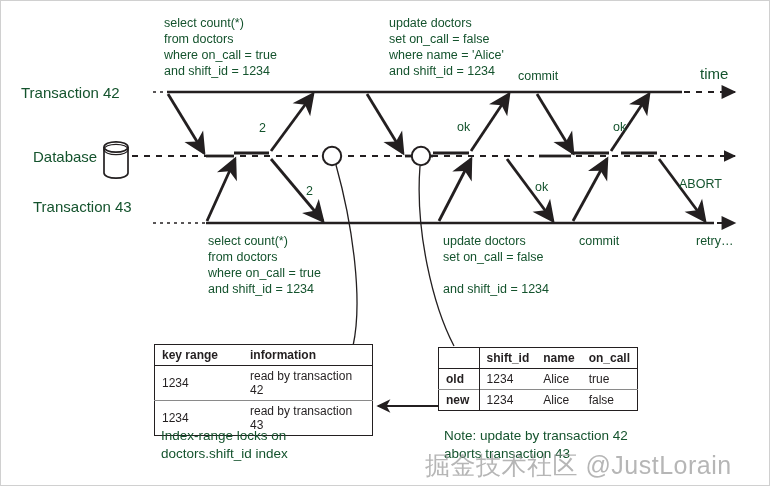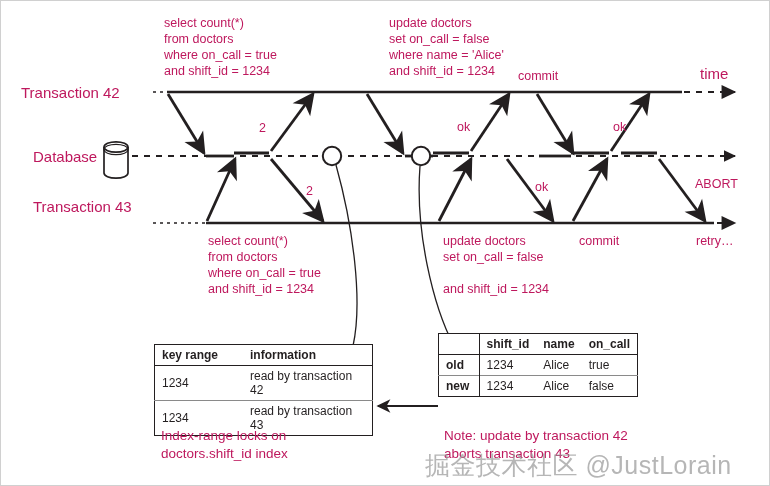--- a/index.html
+++ b/index.html
@@ -21,21 +21,21 @@
   }
   #diagram-svg {
     position: absolute;
     left: 0;
     top: 0;
     width: 770px;
     height: 486px;
   }
   .txt {
     position: absolute;
-    color: #be185d;
+    color: #14532d;
     white-space: pre;
     line-height: 1.28;
   }
   .sql {
     font-size: 12.5px;
   }
   .lane-label {
     font-size: 15px;
   }
   .axis-label {
@@ -187,40 +187,40 @@
 
   <div class="txt sql" style="left:578px; top:232px;">commit</div>
 
   <div class="txt sql" style="left:695px; top:232px;">retry…</div>
 
   <div class="txt edge-label" style="left:258px; top:119px;">2</div>
   <div class="txt edge-label" style="left:305px; top:182px;">2</div>
   <div class="txt edge-label" style="left:456px; top:118px;">ok</div>
   <div class="txt edge-label" style="left:612px; top:118px;">ok</div>
   <div class="txt edge-label" style="left:534px; top:178px;">ok</div>
-  <div class="txt edge-label" style="left:678px; top:175px;padding-left:16px;">ABORT</div>
+  <div class="txt edge-label" style="left:678px; top:175px;">ABORT</div>
 
   <table class="tbl" style="left:153px; top:343px; width:219px;">
     <tbody>
         <tr class="hdr">
       <th style="width:74px;">key range</th>
       <th>information</th>
     </tr>
     <tr>
       <td>1234</td>
       <td>read by transaction 42</td>
     </tr>
     <tr class="rowline">
       <td>1234</td>
       <td>read by transaction 43</td>
     </tr>
   </tbody>
     </table>
 
-  <table class="tbl" style="left:437px; top:332px; width:200px;">
+  <table class="tbl" style="left:437px; top:346px; width:200px;">
     <tbody>
         <tr class="hdr">
       <th class="vsep" style="width:34px;"></th>
       <th>shift_id</th>
       <th>name</th>
       <th>on_call</th>
     </tr>
     <tr>
       <td class="vsep rowhdr">old</td>
       <td>1234</td>

